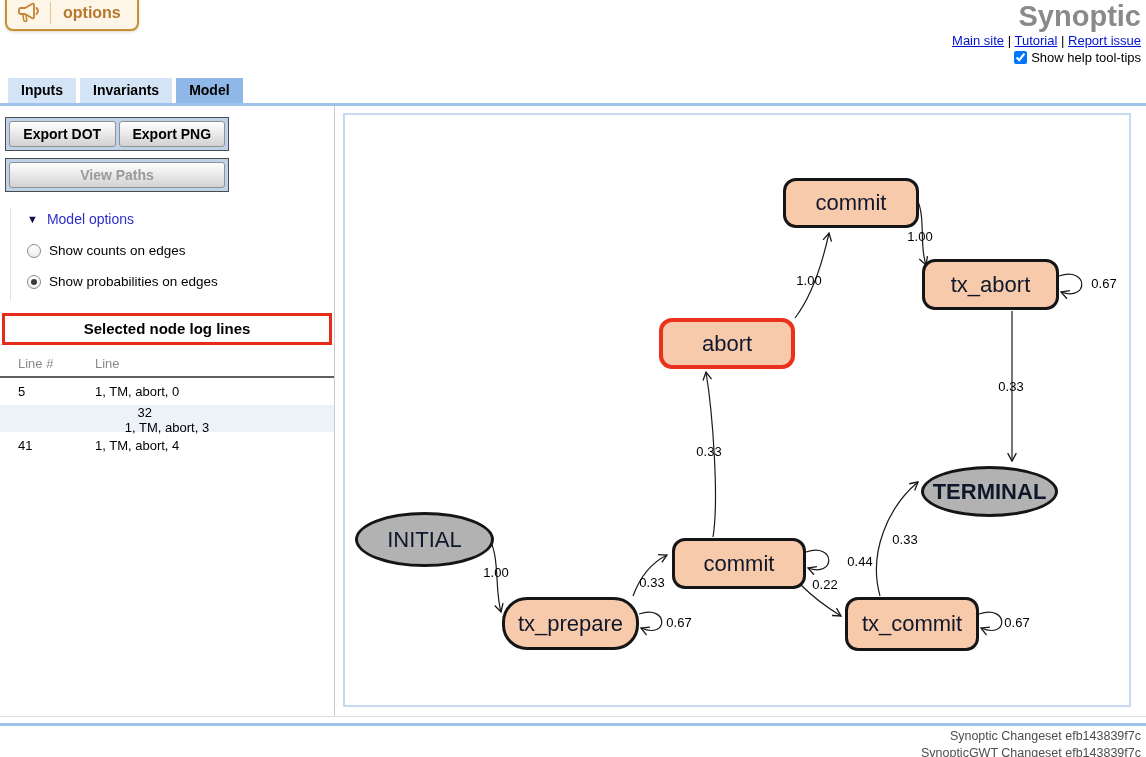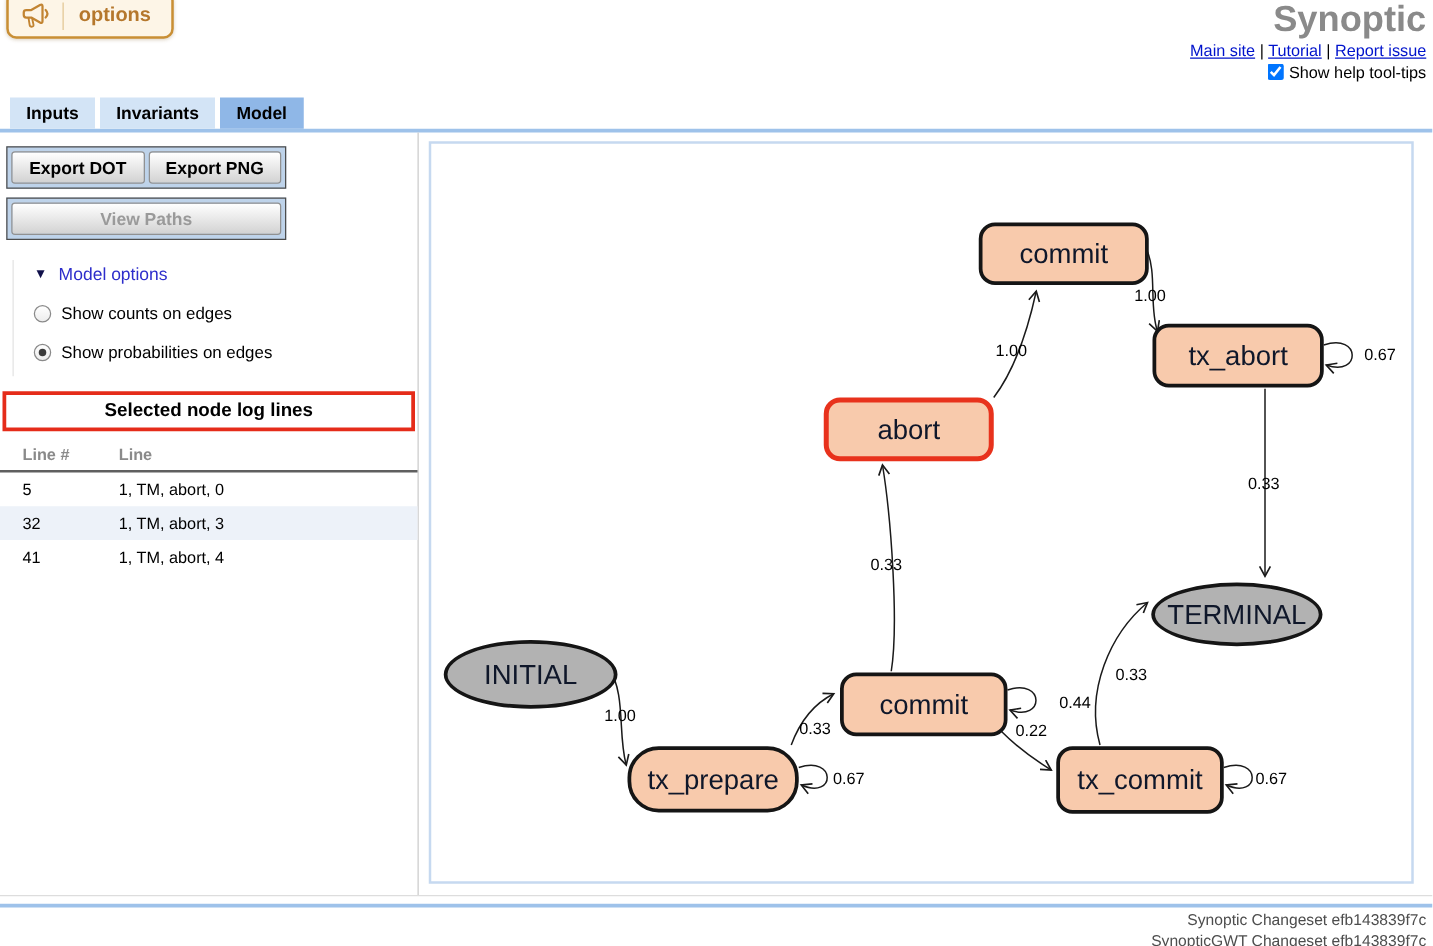--- a/index.html
+++ b/index.html
@@ -60,23 +60,23 @@
   }
   .radio-row input:checked::after {
     content:""; display:block; width:6px; height:6px; border-radius:50%; background:#3a3a3a; margin:3px;
   }
 
   .log-title-box {
     margin:12px 0 0 2px; width:330px; border:3px solid #e52c1a;
     padding:4px 0 5px; text-align:center; font-size:15px; font-weight:bold;
   }
   .log-table { width:334px; margin-top:3px; font-size:13px; }
-  .lt-head { display:flex; color:#8a8a8a; font-weight:bold; padding:8px 0 5px; border-bottom:2px solid #5f5f5f; }
+  .lt-head { display:flex; color:#8a8a8a; font-weight:normal; padding:8px 0 5px; border-bottom:2px solid #5f5f5f; }
   .lt-row { display:flex; height:27px; align-items:center; cursor:pointer; }
-  .lt-row.hl { background:#edf2f9; }
+  .lt-row.hl { background:#edf2f9;flex-direction:column; }
   .col1 { width:95px; padding-left:18px; }
   .col2 { flex:1; }
 
   
   .graph-canvas { position:absolute; left:8px; top:7px; width:788px; height:594px;
     border:2px solid #c6d9f0; background:#fff; }
   .graph-canvas svg { position:absolute; left:0; top:0; }
   .edge-path { fill:none; stroke:#1a1a1a; stroke-width:1.2; }
   .edge-label { font-family:"Liberation Sans",sans-serif; font-size:13px; fill:#000; }
   .gnode {
@@ -206,21 +206,21 @@
           <path d="M 456 470 C 469 483 483 493 496 501" class="edge-path" marker-end="url(#arrowhead)"></path>
           <text x="480" y="474" text-anchor="middle" class="edge-label">0.22</text>
           <path d="M 634 499 C 664 489 664 525 636 513" class="edge-path" marker-end="url(#arrowhead)"></path>
           <text x="672" y="512" text-anchor="middle" class="edge-label">0.67</text>
           <path d="M 368 422 C 374 385 368 300 361 257" class="edge-path" marker-end="url(#arrowhead)"></path>
           <text x="364" y="341" text-anchor="middle" class="edge-label">0.33</text>
         </svg>
     <div class="gnode event" style="left: 438px; top: 63px; width: 136px; height: 50px; background: rgb(248, 202, 172); border-color: rgb(21, 21, 21);">commit</div>
         <div class="gnode event" style="left: 577px; top: 144px; width: 137px; height: 51px; background: rgb(248, 202, 172); border-color: rgb(21, 21, 21);">tx_abort</div>
         <div class="gnode event-selected" style="left: 314px; top: 203px; width: 136px; height: 51px; background: rgb(248, 202, 172); border-color: rgb(232, 50, 28);">abort</div>
-        <div class="gnode terminal" style="left: 576px; top: 351px; width: 137px; height: 51px; background: rgb(178, 178, 178);">TERMINAL</div>
+        <div class="gnode terminal" style="left: 576px; top: 351px; width: 137px; height: 51px; background: rgb(178, 178, 178); font-weight: bold;">TERMINAL</div>
         <div class="gnode terminal" style="left: 10px; top: 397px; width: 139px; height: 55px; background: rgb(178, 178, 178);">INITIAL</div>
         <div class="gnode event" style="left: 327px; top: 423px; width: 134px; height: 51px; background: rgb(248, 202, 172); border-color: rgb(21, 21, 21);">commit</div>
         <div class="gnode event" style="left: 157px; top: 482px; width: 137px; height: 53px; background: rgb(248, 202, 172); border-color: rgb(21, 21, 21); border-radius: 25px;">tx_prepare</div>
         <div class="gnode event" style="left: 500px; top: 482px; width: 134px; height: 54px; background: rgb(248, 202, 172); border-color: rgb(21, 21, 21);">tx_commit</div>
       </div>
   </div>
 </div>
 
 <div class="bottom-gap"></div>
 <div class="bottom-line"></div>

